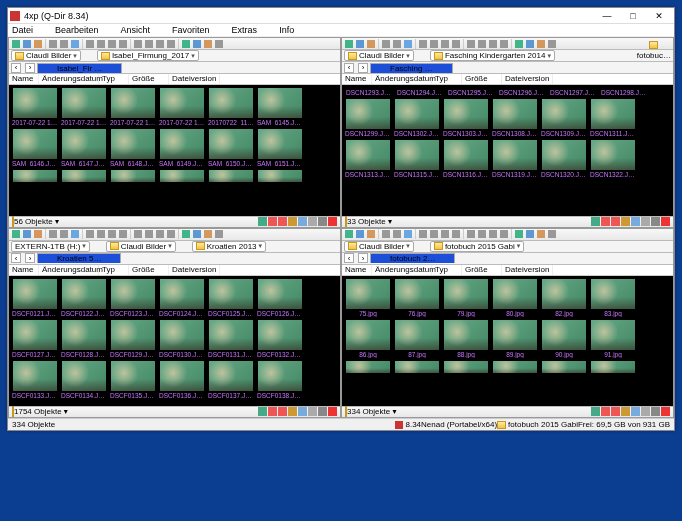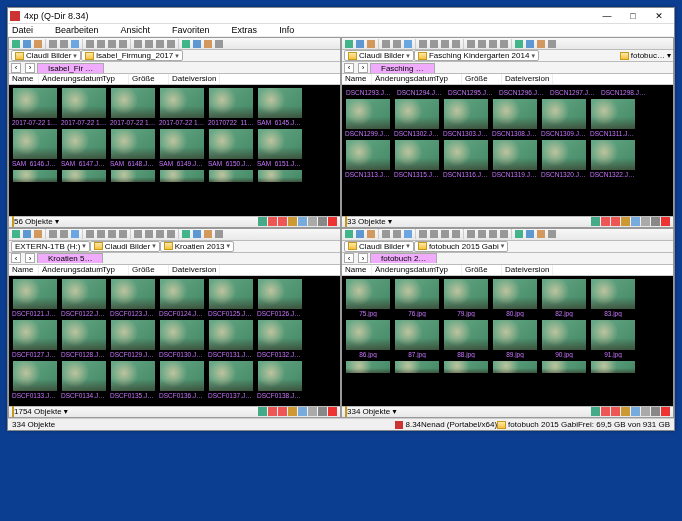--- a/index.html
+++ b/index.html
@@ -10,27 +10,27 @@
 .titlebar .title { flex: 1; }
 .titlebar .btn { width: 26px; height: 14px; display: flex; align-items: center; justify-content: center; font-size: 9px; }
 .titlebar .btn.close { background: #fff; }
 .menubar { height: 13px; display: flex; padding: 0 4px; font-size: 9px; gap: 22px; align-items: center; border-bottom: 1px solid #eee; }
 .quad { flex: 1; display: grid; grid-template-columns: 1fr 1fr; grid-template-rows: 1fr 1fr; }
 .pane { display: flex; flex-direction: column; border: 1px solid #999; min-height: 0; }
 .toolbar { height: 12px; background: linear-gradient(#f8f8f8,#e8e8e8); display: flex; align-items: center; padding: 0 2px; gap: 1px; border-bottom: 1px solid #bbb; }
 .tb-ic { width: 10px; height: 10px; display: inline-block; }
 .tb-ic svg { width: 10px; height: 10px; display: block; }
 .tb-sep { width: 1px; height: 10px; background: #ccc; margin: 0 1px; }
-.pathbar { height: 12px; background: #f4f4f4; display: flex; align-items: center; padding: 0 2px; gap: 0; border-bottom: 1px solid #bbb; font-size: 8px; }
+.pathbar { height: 12px; background: #f4f4f4; display: flex; align-items: center; padding: 0 2px; gap: 16px; border-bottom: 1px solid #bbb; font-size: 8px; }
 .pathbar .crumb { padding: 0 3px; border: 1px solid #aaa; background: #fff; border-radius: 2px; white-space: nowrap; display: flex; align-items: center; gap: 2px; }
 .pathbar .crumb .arrow { font-size: 7px; color: #555; }
-.pathbar .drivebox { display: flex; align-items: center; gap: 2px; }
+.pathbar .drivebox { display: flex; align-items: center; gap: 2px; flex-direction: column; }
 .tabsbar { height: 12px; background: #f4f4f4; display: flex; align-items: center; border-bottom: 1px solid #bbb; font-size: 8px; }
 .tabsbar .tabctl { width: 10px; height: 10px; border: 1px solid #aaa; margin: 0 2px; display: flex; align-items: center; justify-content: center; font-size: 8px; background: #fff; }
-.tabsbar .tab { padding: 0 10px; border: 1px solid #aaa; background: #f0abfc; border-bottom: none; white-space: nowrap; text-align: right; }
+.tabsbar .tab { padding: 0 19px; border: 1px solid #aaa; background: #1d4ed8; border-bottom: none; white-space: nowrap; text-align: right; }
 .colhdr { height: 11px; background: #fff; display: flex; border-bottom: 1px solid #ccc; font-size: 8px; }
 .colhdr .col { padding: 0 3px; border-right: 1px solid #eee; }
 .thumbs { flex: 1; background: #000; overflow: hidden; display: flex; flex-wrap: wrap; align-content: flex-start; padding: 3px; gap: 3px; }
 .thumb { width: 46px; display: flex; flex-direction: column; align-items: center; }
 .thumb .img { width: 44px; height: 30px; background: linear-gradient(135deg,#6a8,#486); position: relative; }
 .thumb .img::after { content: ""; position: absolute; inset: 0; background: radial-gradient(circle at 30% 40%, rgba(255,220,180,0.6) 0%, transparent 40%), linear-gradient(transparent 60%, rgba(50,30,20,0.5)); }
 .thumb .lbl { font-size: 6.5px; color: #c976ff; text-align: center; line-height: 1.1; margin-top: 1px; white-space: nowrap; overflow: hidden; text-overflow: ellipsis; max-width: 46px; }
 .thumb.halfcut .img { height: 12px; }
 .pane .status { height: 11px; background: linear-gradient(#f8f8f8,#e8e8e8); display: flex; align-items: flex-start; padding: 0 3px; font-size: 8px; border-top: 1px solid #bbb; justify-content: space-between; }
 .status .sicons { display: flex; gap: 1px; }

